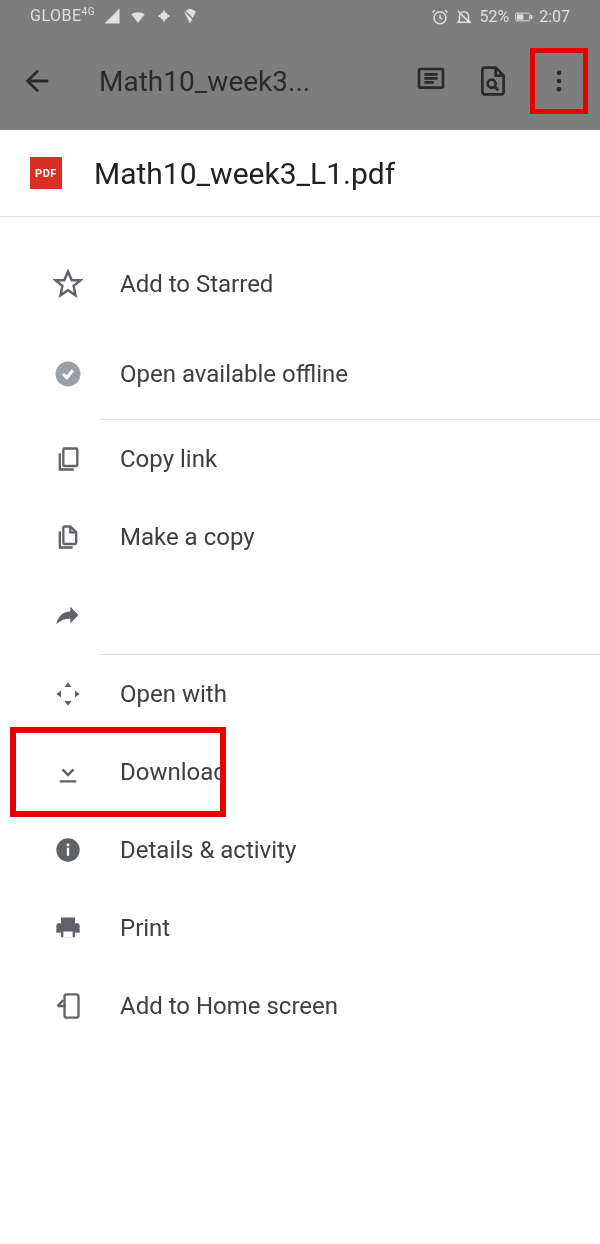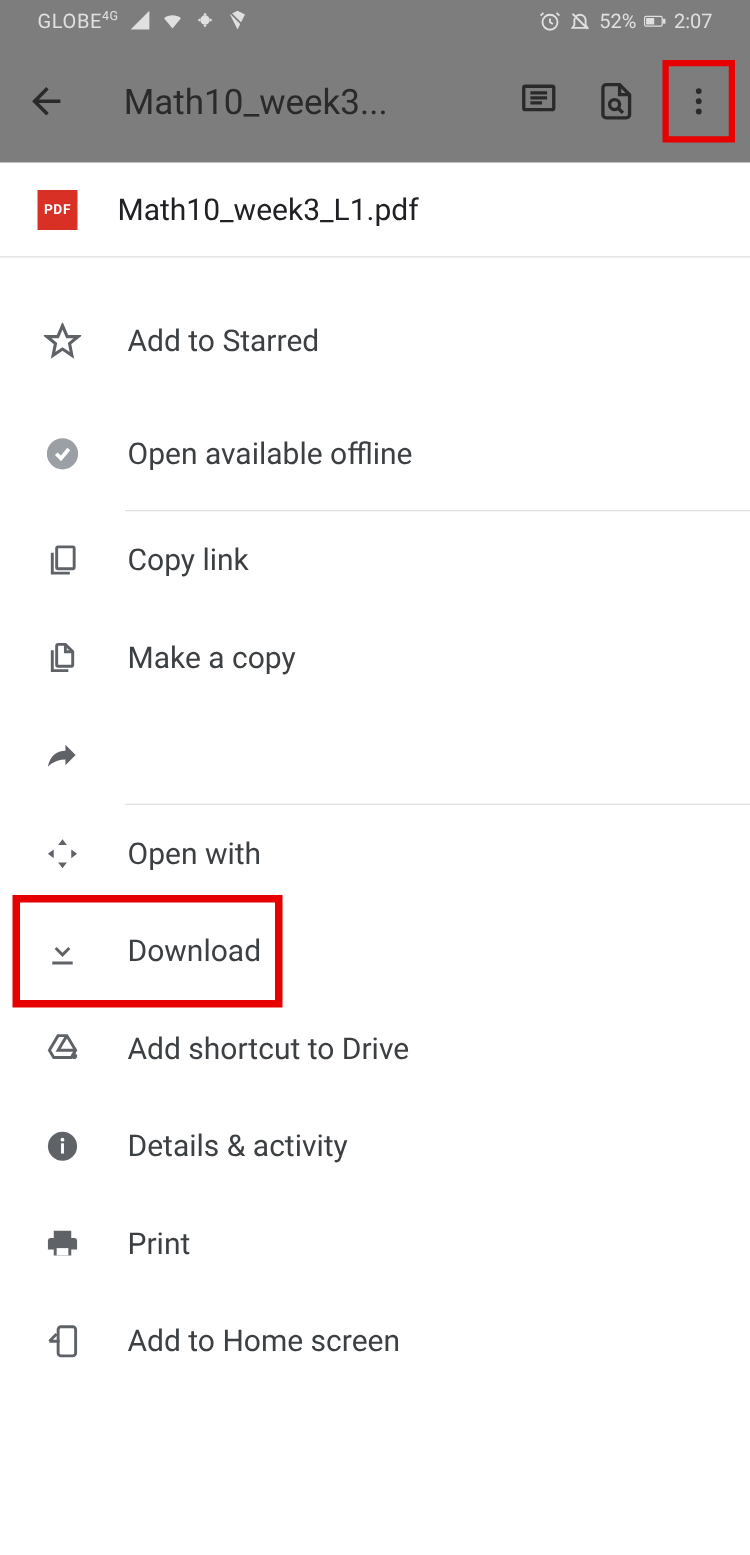--- a/index.html
+++ b/index.html
@@ -65,51 +65,51 @@
       border: 5px solid #e60000;
       width: 58px;
       height: 66px;
       display: flex;
       align-items: center;
       justify-content: center;
     }
 
     
     .sheet-header {
-      height: 76px;
+      height: 87px;
       display: flex;
       align-items: center;
       padding: 0 30px;
       border-bottom: 1px solid #e0e0e0;
       gap: 32px;
     }
     .pdf-badge {
       width: 32px;
       height: 32px;
       background: #d93025;
       color: #fff;
       font-size: 11px;
       font-weight: 700;
       letter-spacing: 0.5px;
       display: flex;
       align-items: center;
       justify-content: center;
     }
     .file-name {
-      font-size: 24px;
+      font-size: 30px;
       color: #202124;
     }
 
     
     .menu { padding-top: 22px; }
     .menu-item {
       height: 78px;
       display: flex;
       align-items: center;
-      padding: 0 34px;
+      padding: 0 52px;
       gap: 36px;
       position: relative;
     }
     .mi-tall { height: 90px; }
     .menu-icon {
       width: 32px;
       height: 32px;
       display: flex;
       align-items: center;
       justify-content: center;
@@ -290,29 +290,20 @@
   <div class="menu-item">
     <span class="highlight"></span>
     <span class="menu-icon">
       <svg viewBox="0 0 24 24" width="28" height="28" fill="#5f6368">
           <path d="M12 3v10l4-4 1.4 1.4L12 16 6.6 10.4 8 9l4 4V3zM5 19h14v2H5z"></path>
         </svg>
     </span>
     <span class="menu-label">Download</span>
   </div>
 
-  <div class="menu-item">
-    <span class="menu-icon">
-      <svg viewBox="0 0 24 24" width="28" height="28" fill="none" stroke="#5f6368" stroke-width="2">
-          <path d="M9 3h6l6 10-3 5H6l-3-5zM9 3L3 13M15 3l-6 10h12"></path>
-          <path d="M18 17h4m-2-2v4" stroke-width="2.2"></path>
-        </svg>
-    </span>
-    <span class="menu-label">Add shortcut to Drive</span>
-  </div>
 
   <div class="menu-item">
     <span class="menu-icon">
       <svg viewBox="0 0 24 24" width="28" height="28" fill="#5f6368">
           <circle cx="12" cy="12" r="10"></circle>
           <rect x="11" y="10" width="2" height="7" fill="#fff"></rect>
           <circle cx="12" cy="7.5" r="1.3" fill="#fff"></circle>
         </svg>
     </span>
     <span class="menu-label">Details &amp; activity</span>

